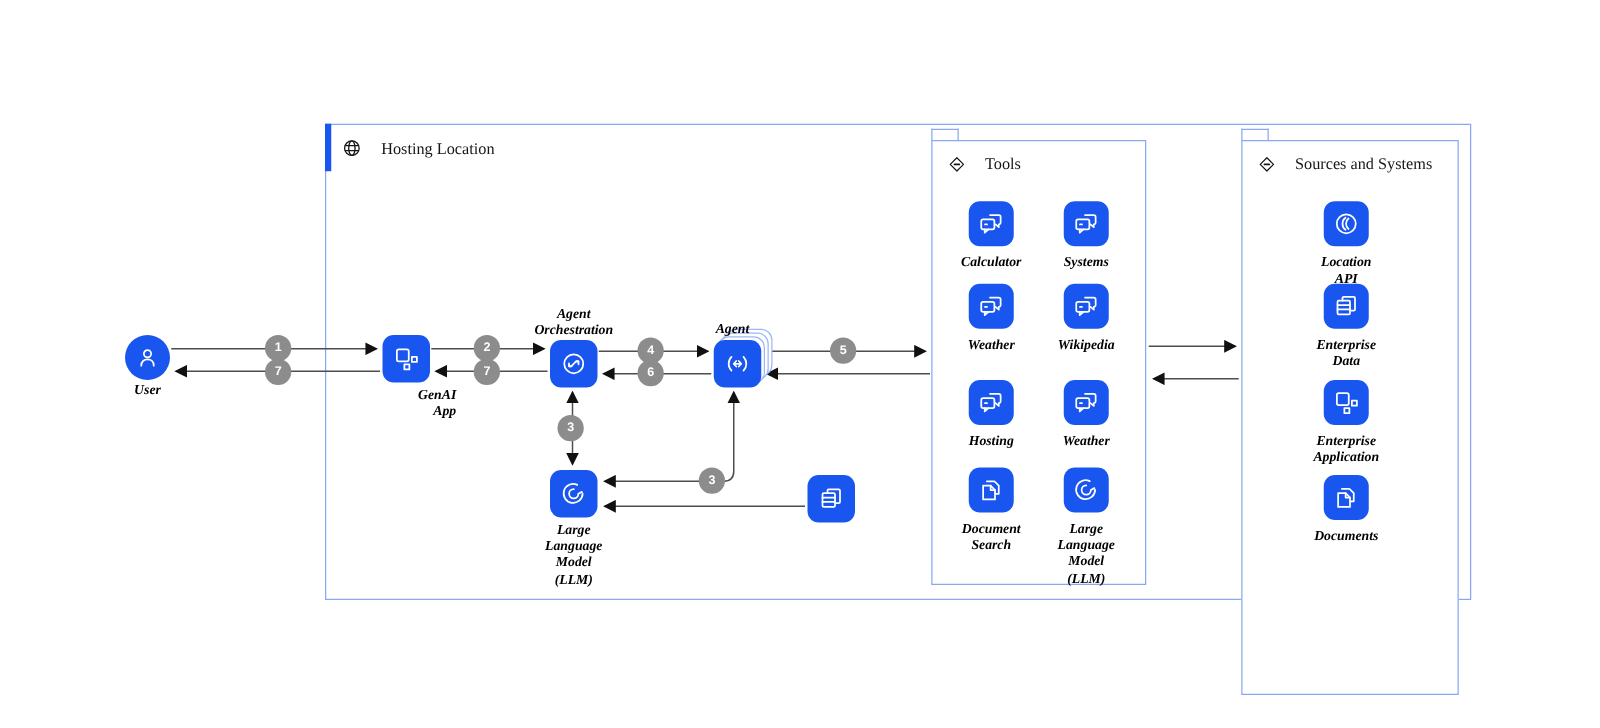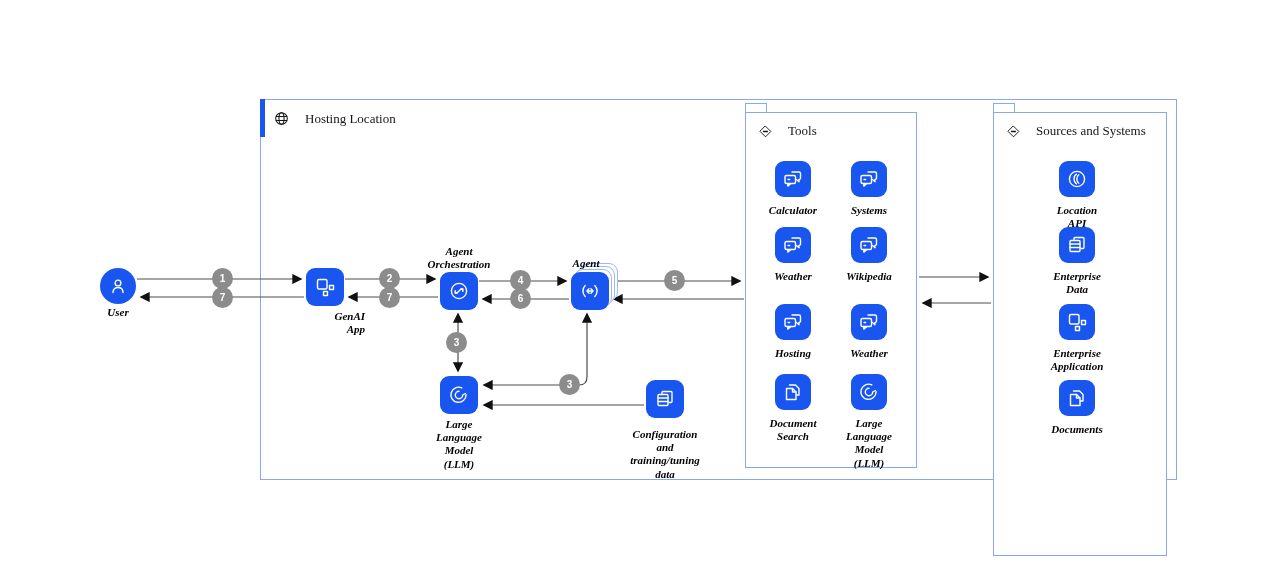--- a/index.html
+++ b/index.html
@@ -194,24 +194,20 @@
 (LLM)</div>
 
   <div class="node" id="n-config">
     <svg class="wicon" viewBox="0 0 24 24">
       <path d="M9 7.5 V5.5 a1 1 0 0 1 1-1 h8 a1 1 0 0 1 1 1 v9 a1 1 0 0 1 -1 1 h-2"></path>
       <rect x="5" y="7.5" width="10" height="11" rx="1"></rect>
       <line x1="5" y1="11" x2="15" y2="11"></line>
       <line x1="5" y1="14.5" x2="15" y2="14.5"></line>
     </svg>
   </div>
-  <div class="nlabel" id="l-config">Configuration
-and
-training/tuning
-data</div>
 
   <div class="node t-icon" id="t1">
     <svg class="wicon" viewBox="0 0 24 24">
       <path d="M11 5 h7 a1.5 1.5 0 0 1 1.5 1.5 v4.5 a1.5 1.5 0 0 1 -1.5 1.5 v2.2 l-2.6-2.2"></path>
       <rect x="4" y="8.5" width="10.5" height="8" rx="1.5"></rect>
       <path d="M6.8 16.5 v2.6 l3-2.6"></path>
       <line x1="7" y1="12.5" x2="9.8" y2="12.5" stroke-dasharray="1.6 1.4"></line>
     </svg>
   </div>
   <div class="nlabel" id="tl1">Calculator</div>

